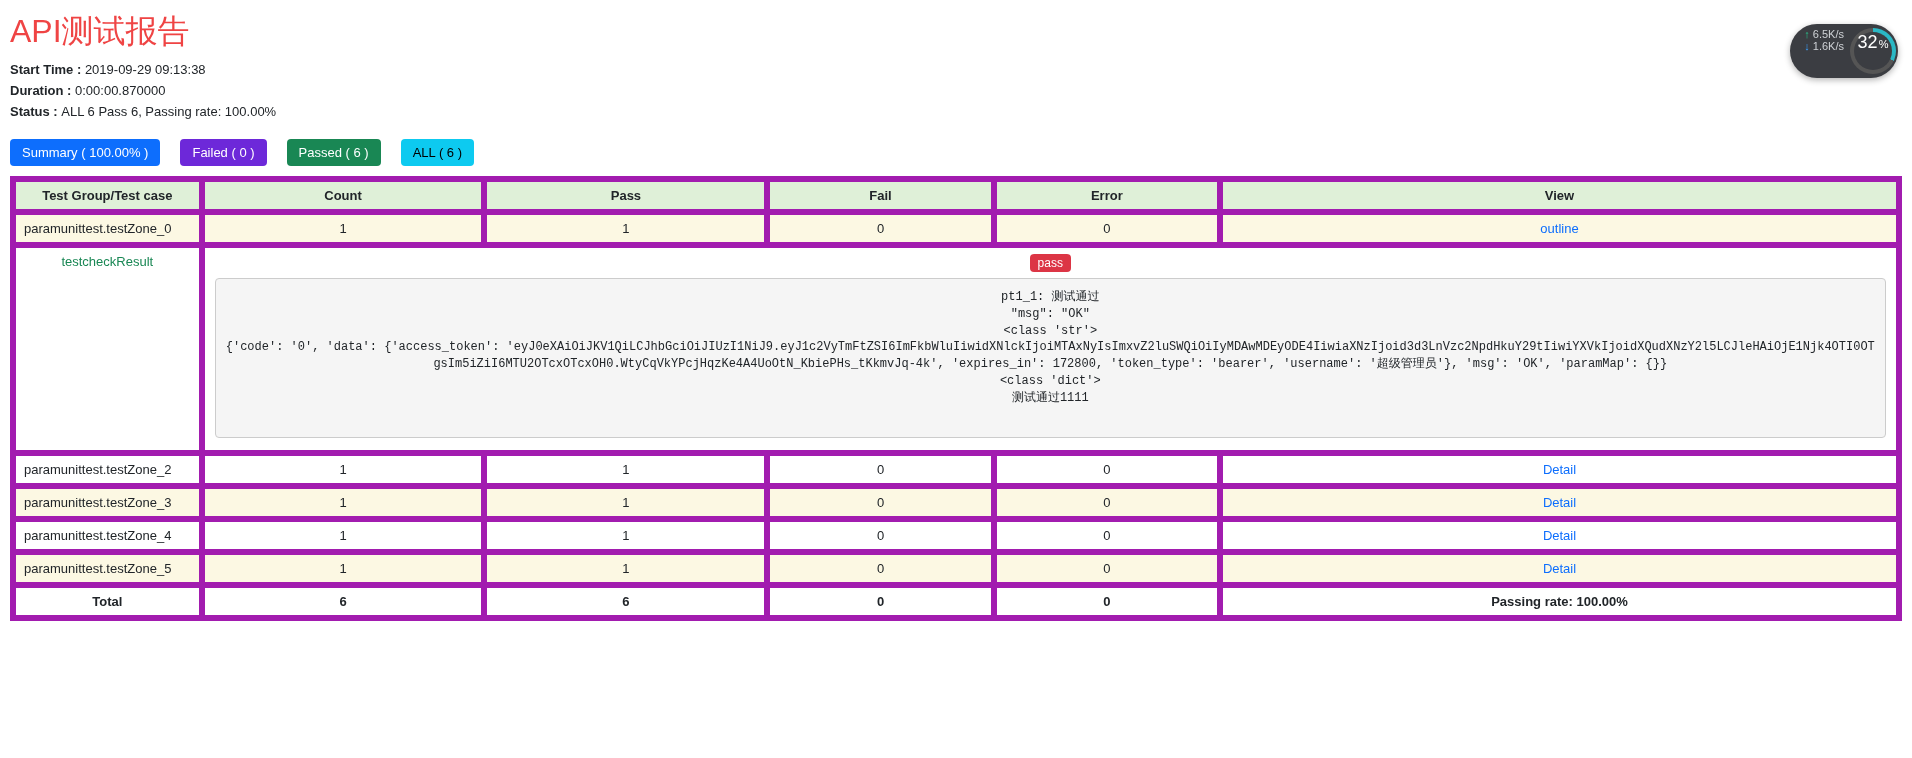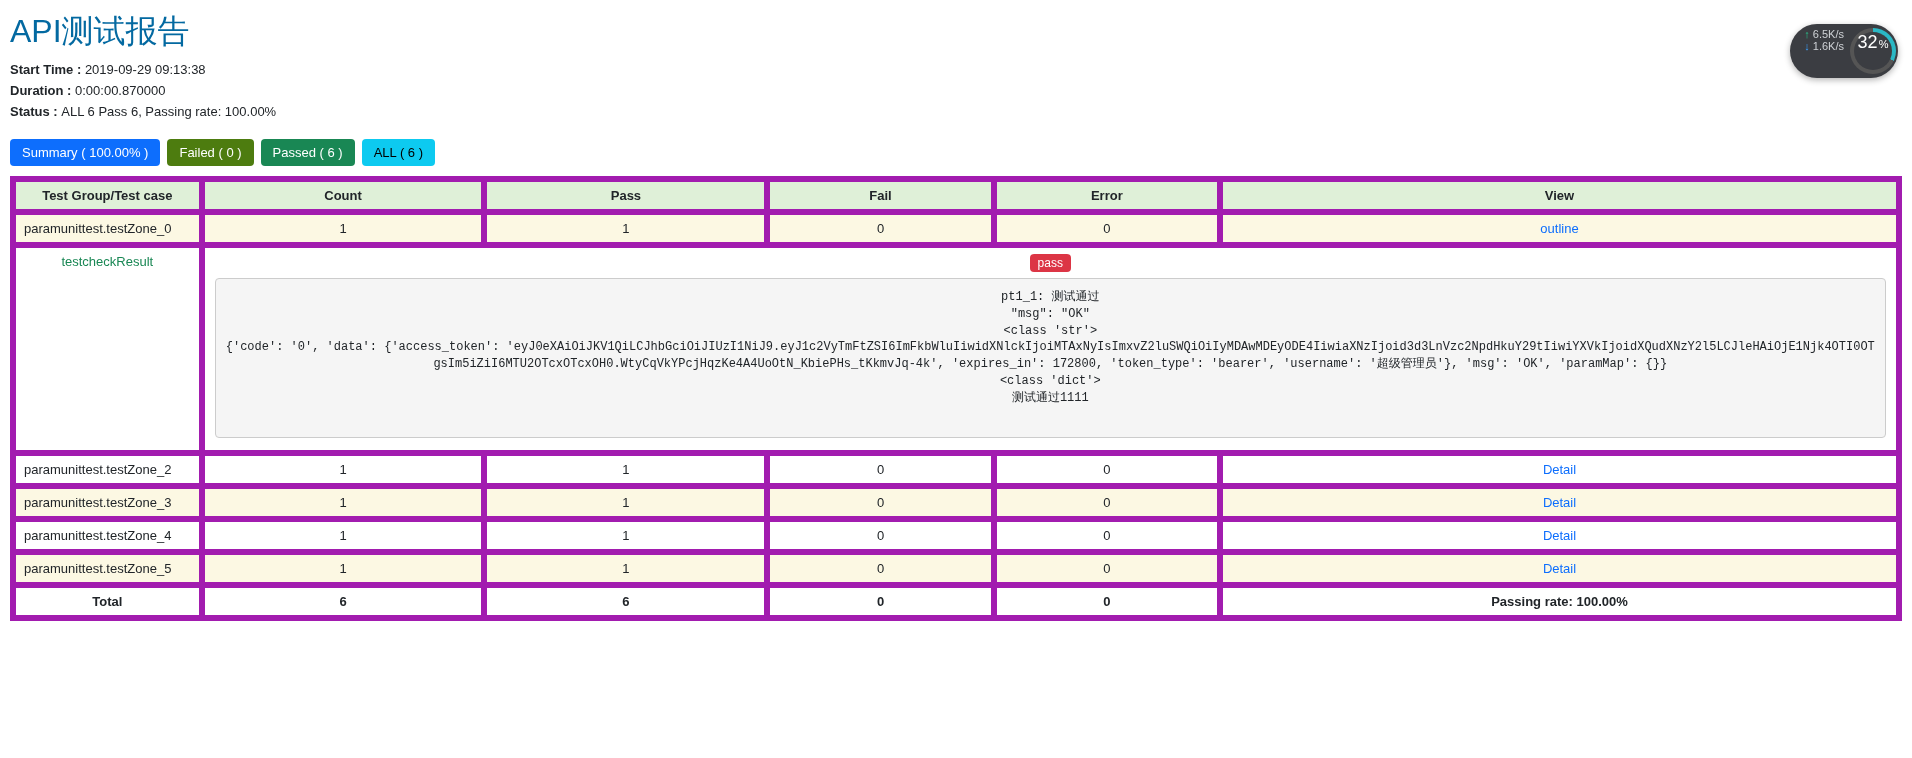--- a/index.html
+++ b/index.html
@@ -8,42 +8,42 @@
       padding: 10px;
       font-family: -apple-system, BlinkMacSystemFont, "Segoe UI", Helvetica, Arial, sans-serif;
       font-size: 13px;
       color: #212529;
       background: #fff;
     }
     h1 {
       font-size: 32px;
       font-weight: 400;
       margin: 0 0 8px 0;
-      color: #0369a1;
+      color: #ef4444;
     }
     .meta p {
       margin: 2px 0 6px 0;
       font-size: 13px;
     }
     .meta strong { font-weight: 700; }
     .tabs {
       display: flex;
-      gap: 7px;
+      gap: 20px;
       margin: 20px 0 0 0;
     }
     .tab {
       padding: 6px 12px;
       border-radius: 4px;
       color: #fff;
       font-size: 13px;
       cursor: pointer;
       border: none;
     }
     .tab-summary { background: #0d6efd; }
-    .tab-failed  { background: #4d7c0f; }
+    .tab-failed  { background: #6d28d9; }
     .tab-passed  { background: #198754; }
     .tab-all     { background: #0dcaf0; color: #000; }
     table {
       width: 100%;
       border-collapse: collapse;
       margin-top: 10px;
       table-layout: fixed;
     }
     th, td {
       border: 6px solid #a21caf;

